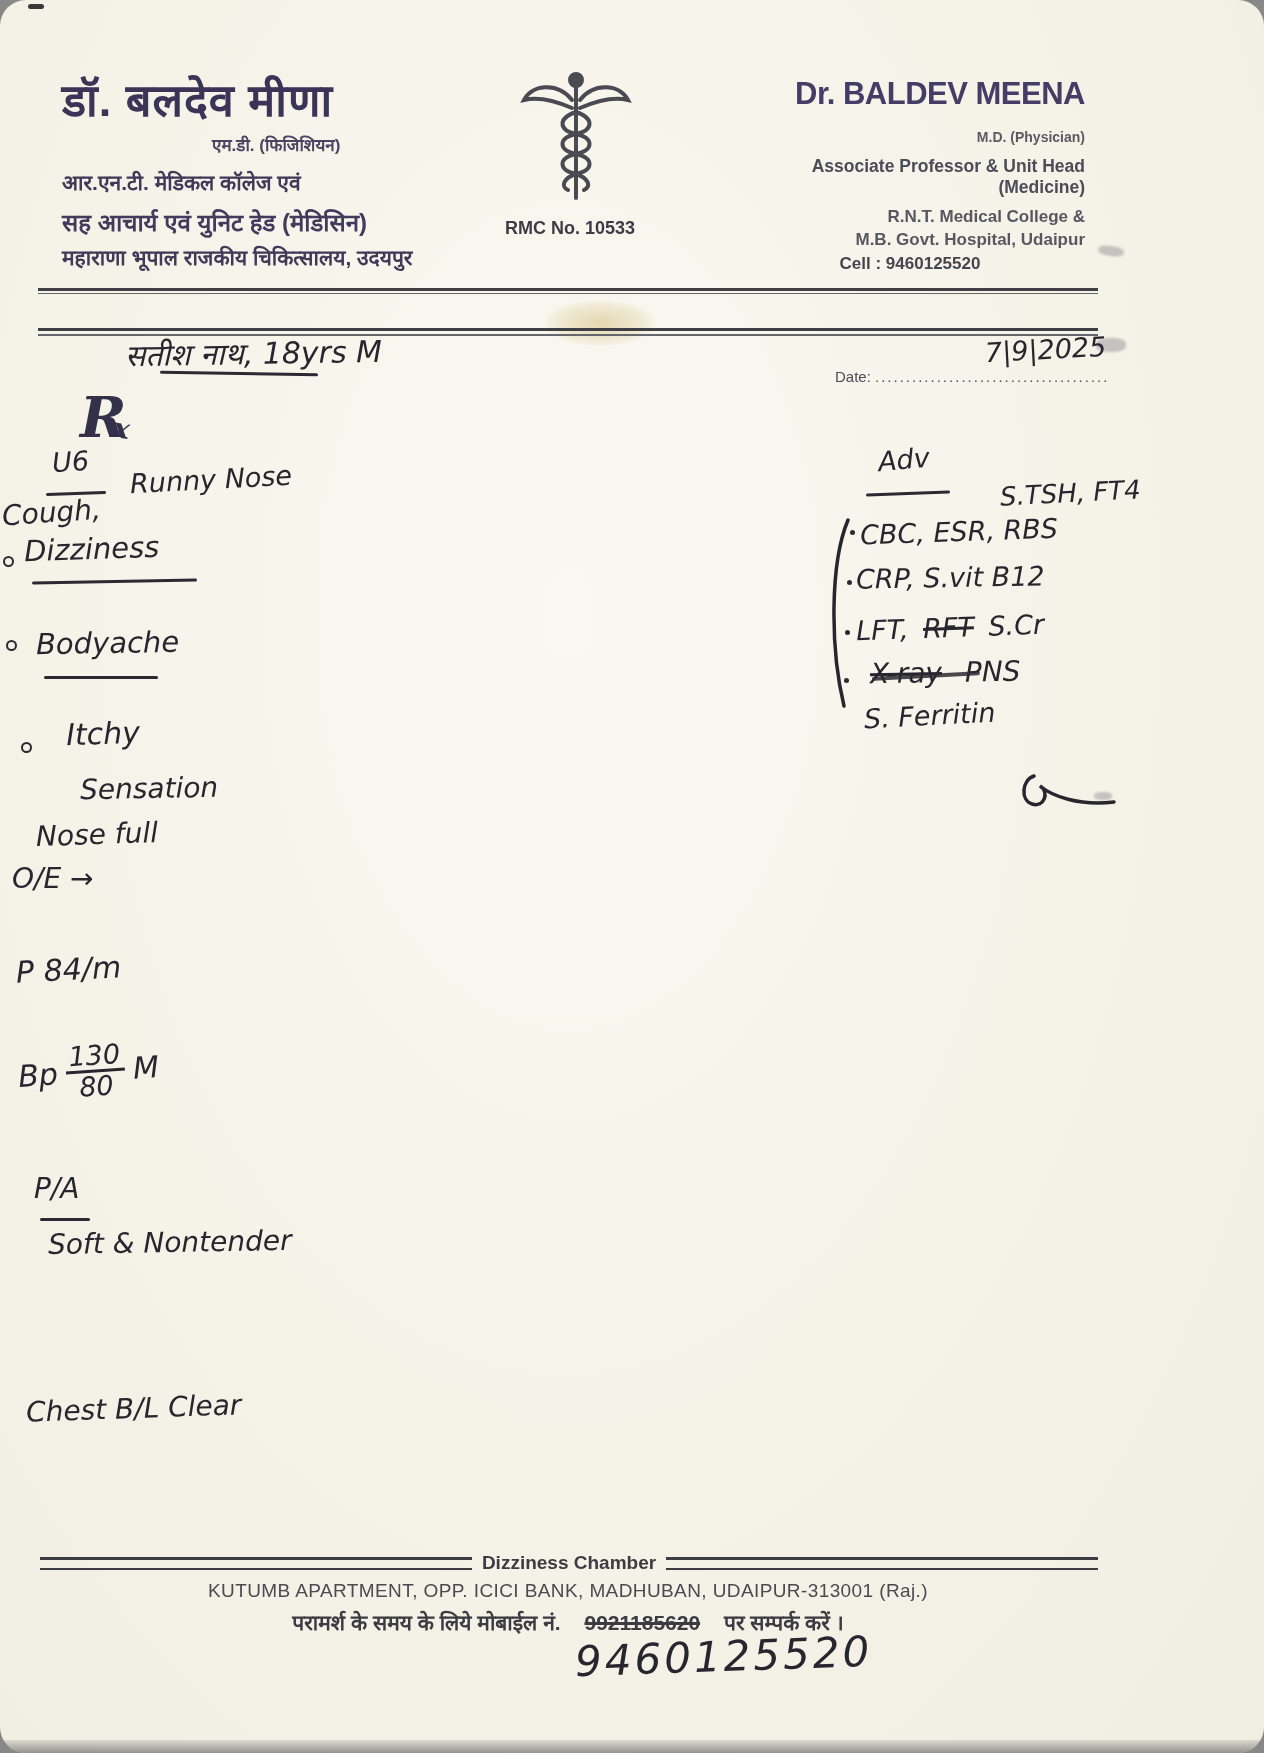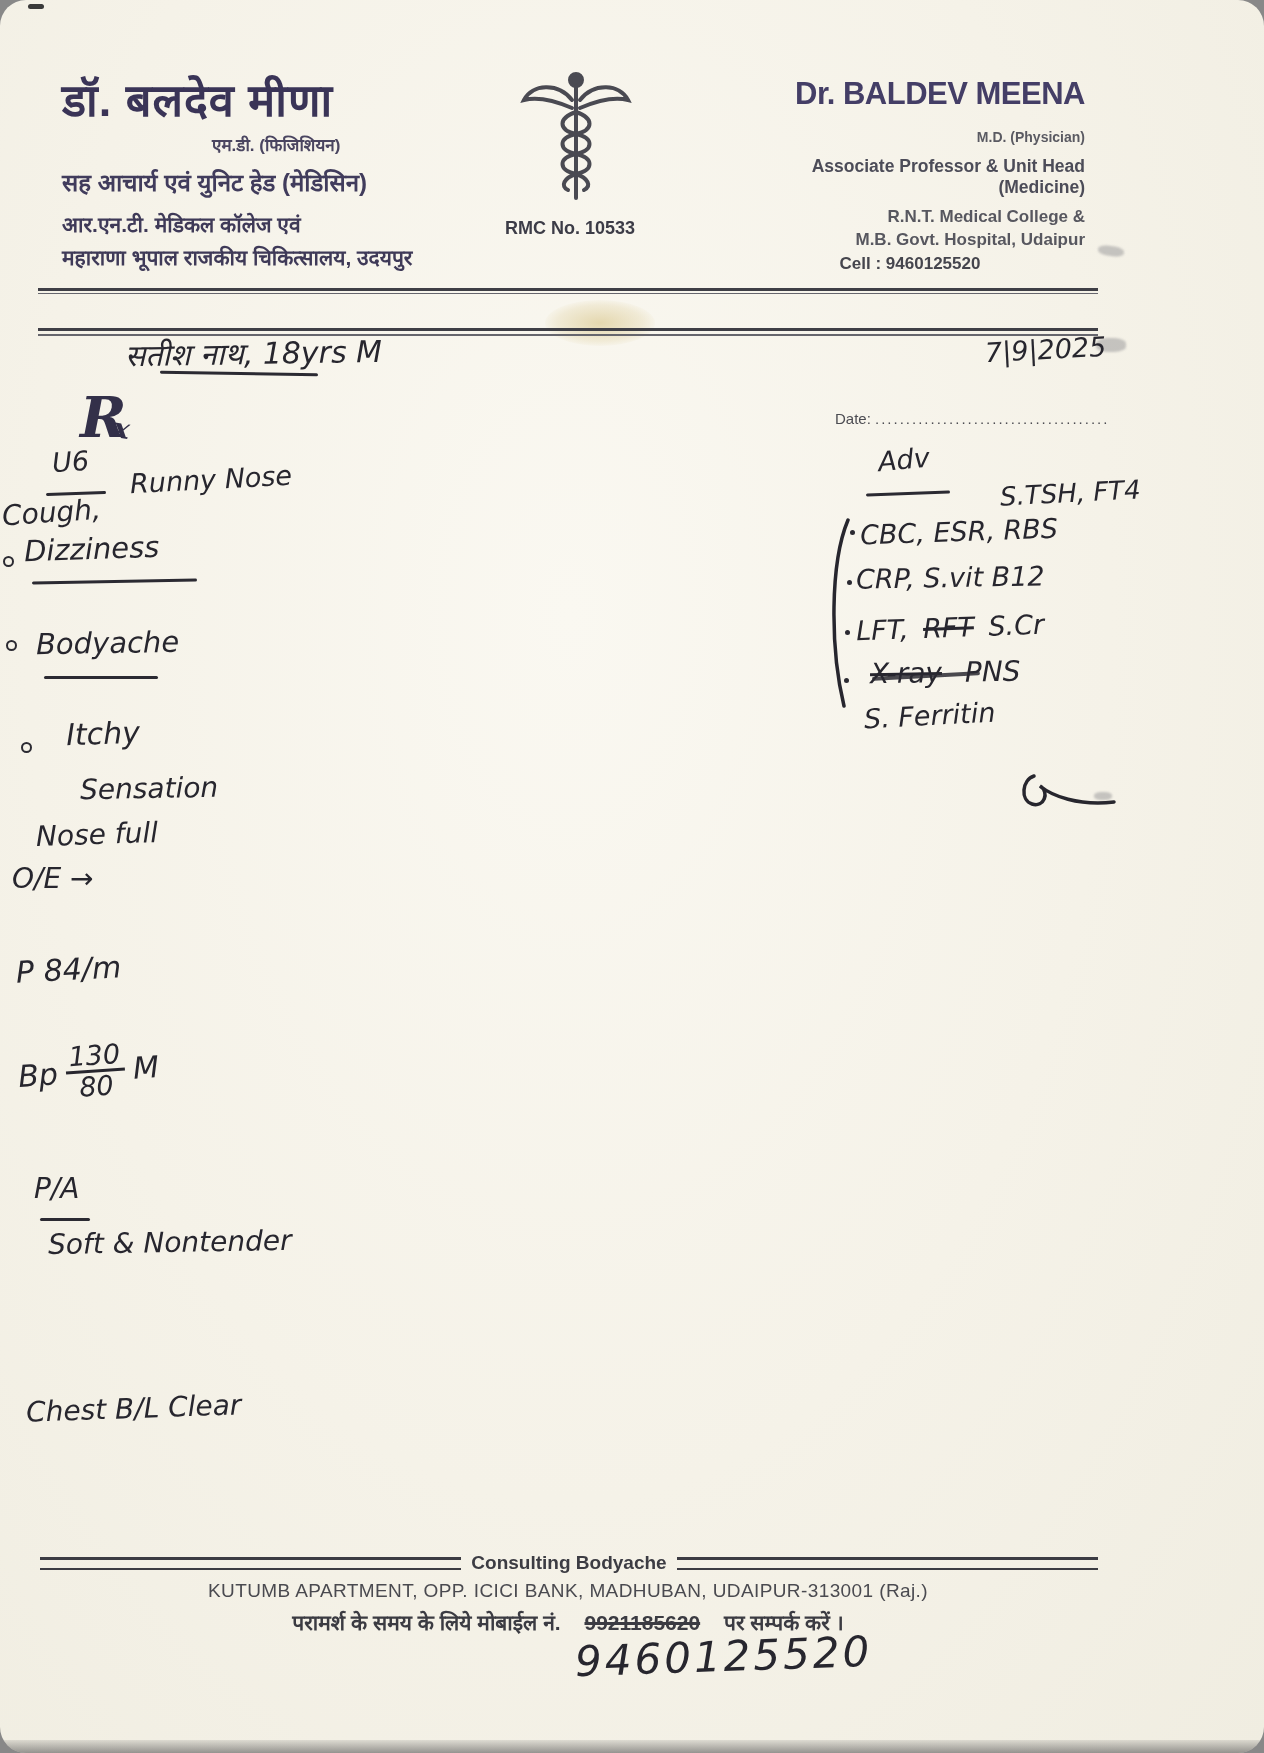--- a/index.html
+++ b/index.html
@@ -43,22 +43,22 @@
   <div class="abs" style="left:28px;top:4px;width:16px;height:5px;background:#3a3a3a;border-radius:3px;"></div>
   <div class="abs stain" style="left:545px;top:300px;width:110px;height:46px;"></div>
   <div class="abs smudge" style="left:1098px;top:246px;width:26px;height:10px;transform:rotate(8deg);"></div>
   <div class="abs smudge" style="left:1096px;top:338px;width:30px;height:14px;"></div>
   <div class="abs smudge" style="left:1094px;top:792px;width:18px;height:8px;"></div>
   <div class="abs" style="left:0;top:1740px;width:1264px;height:13px;background:linear-gradient(rgba(100,100,100,.15), rgba(55,55,58,.5));"></div>
 
   <div class="abs" style="left:62px;top:68px;width:420px;">
     <div style="font-size:45px;font-weight:bold;color:#3a3457;letter-spacing:1px;">डॉ. बलदेव मीणा</div>
     <div style="font-size:17px;font-weight:bold;color:#4a4560;margin:4px 0 0 150px;">एम.डी. (फिजिशियन)</div>
+    <div style="font-size:21px;font-weight:bold;color:#3f3a58;margin-top:12px;">आर.एन.टी. मेडिकल कॉलेज एवं</div>
     <div style="font-size:24px;font-weight:bold;color:#413c5c;margin-top:9px;">सह आचार्य एवं युनिट हेड (मेडिसिन)</div>
-    <div style="font-size:21px;font-weight:bold;color:#3f3a58;margin-top:12px;">आर.एन.टी. मेडिकल कॉलेज एवं</div>
     <div style="font-size:21px;font-weight:bold;color:#3f3a58;margin-top:5px;">महाराणा भूपाल राजकीय चिकित्सालय, उदयपुर</div>
   </div>
 
   <div class="abs" style="left:518px;top:70px;width:116px;height:136px;">
     <svg width="116" height="136" viewBox="0 0 116 136">
       <g fill="none" stroke="#4a4a52" stroke-width="4" stroke-linecap="round">
         <circle cx="58" cy="10" r="6" fill="#4a4a52"></circle>
         <line x1="58" y1="16" x2="58" y2="128"></line>
         <path d="M54 30 C40 12, 14 14, 6 30 C22 26, 40 32, 54 38"></path>
         <path d="M62 30 C76 12, 102 14, 110 30 C94 26, 76 32, 62 38"></path>
@@ -82,21 +82,21 @@
 
   <div class="abs rule" style="left:38px;top:288px;width:1060px;height:3px;"></div>
   <div class="abs rule-thin" style="left:38px;top:293px;width:1060px;height:1px;"></div>
   <div class="abs rule" style="left:38px;top:328px;width:1060px;height:3px;"></div>
   <div class="abs rule-thin" style="left:38px;top:334px;width:1060px;height:2px;"></div>
 
   <div class="abs hw" style="left:125px;top:332px;font-size:30px;transform:rotate(-1deg);">सतीश नाथ, 18yrs M</div>
   <div class="abs inkline" style="left:160px;top:372px;width:158px;height:3px;transform:rotate(1deg);"></div>
 
   <div class="abs hw" style="left:985px;top:334px;font-size:27px;transform:rotate(-3deg);">7|9|2025</div>
-  <div class="abs" style="left:835px;top:368px;font-size:15px;color:#4c4c52;margin-top:42px;">
+  <div class="abs" style="left:835px;top:368px;font-size:15px;color:#4c4c52;">
     <span>Date:</span>
     <span style="letter-spacing:2px;">......................................</span>
   </div>
 
   <div class="abs" style="left:80px;top:384px;width:70px;height:70px;font-family:'DejaVu Serif', serif;color:#333049;">
     <span style="position:absolute;left:0;top:0;font-size:56px;font-weight:bold;font-style:italic;">R</span>
     <span style="position:absolute;left:33px;top:28px;font-size:28px;font-weight:bold;font-style:italic;transform:rotate(8deg);">x</span>
   </div>
 
   <div class="abs hw" style="left:52px;top:446px;font-size:27px;transform:rotate(-4deg);">U6</div>
@@ -160,21 +160,21 @@
   <div class="abs hw" style="left:864px;top:700px;font-size:27px;transform:rotate(-3deg);">S. Ferritin</div>
 
   <div class="abs" style="left:1008px;top:762px;width:110px;height:58px;">
     <svg width="110" height="58" viewBox="0 0 110 58">
       <path d="M26 14 C14 18, 12 38, 24 42 C36 46, 42 30, 32 24 C44 34, 70 44, 106 40" fill="none" stroke="#27262e" stroke-width="3.5" stroke-linecap="round"></path>
     </svg>
   </div>
 
   <div class="abs footer-rule" style="left:40px;top:1552px;width:1058px;">
     <div class="seg"></div>
-    <div style="font-size:19px;font-weight:bold;color:#3c3c43;white-space:nowrap;">Consulting Bodyache</div>
+    <div style="font-size:19px;font-weight:bold;color:#3c3c43;white-space:nowrap;">Dizziness Chamber</div>
     <div class="seg"></div>
   </div>
 
   <div class="abs" style="left:0;top:1580px;width:1136px;text-align:center;font-size:19px;color:#4a4a50;letter-spacing:.4px;">KUTUMB APARTMENT, OPP. ICICI BANK, MADHUBAN, UDAIPUR-313001 (Raj.)</div>
 
   <div class="abs" style="left:0;top:1608px;width:1136px;text-align:center;font-size:21px;font-weight:bold;color:#3b3b42;">
     <span>परामर्श के समय के लिये मोबाईल नं.</span>
     <span class="struck" style="margin:0 18px;">9921185620</span>
     <span>पर सम्पर्क करें ।</span>
   </div>

